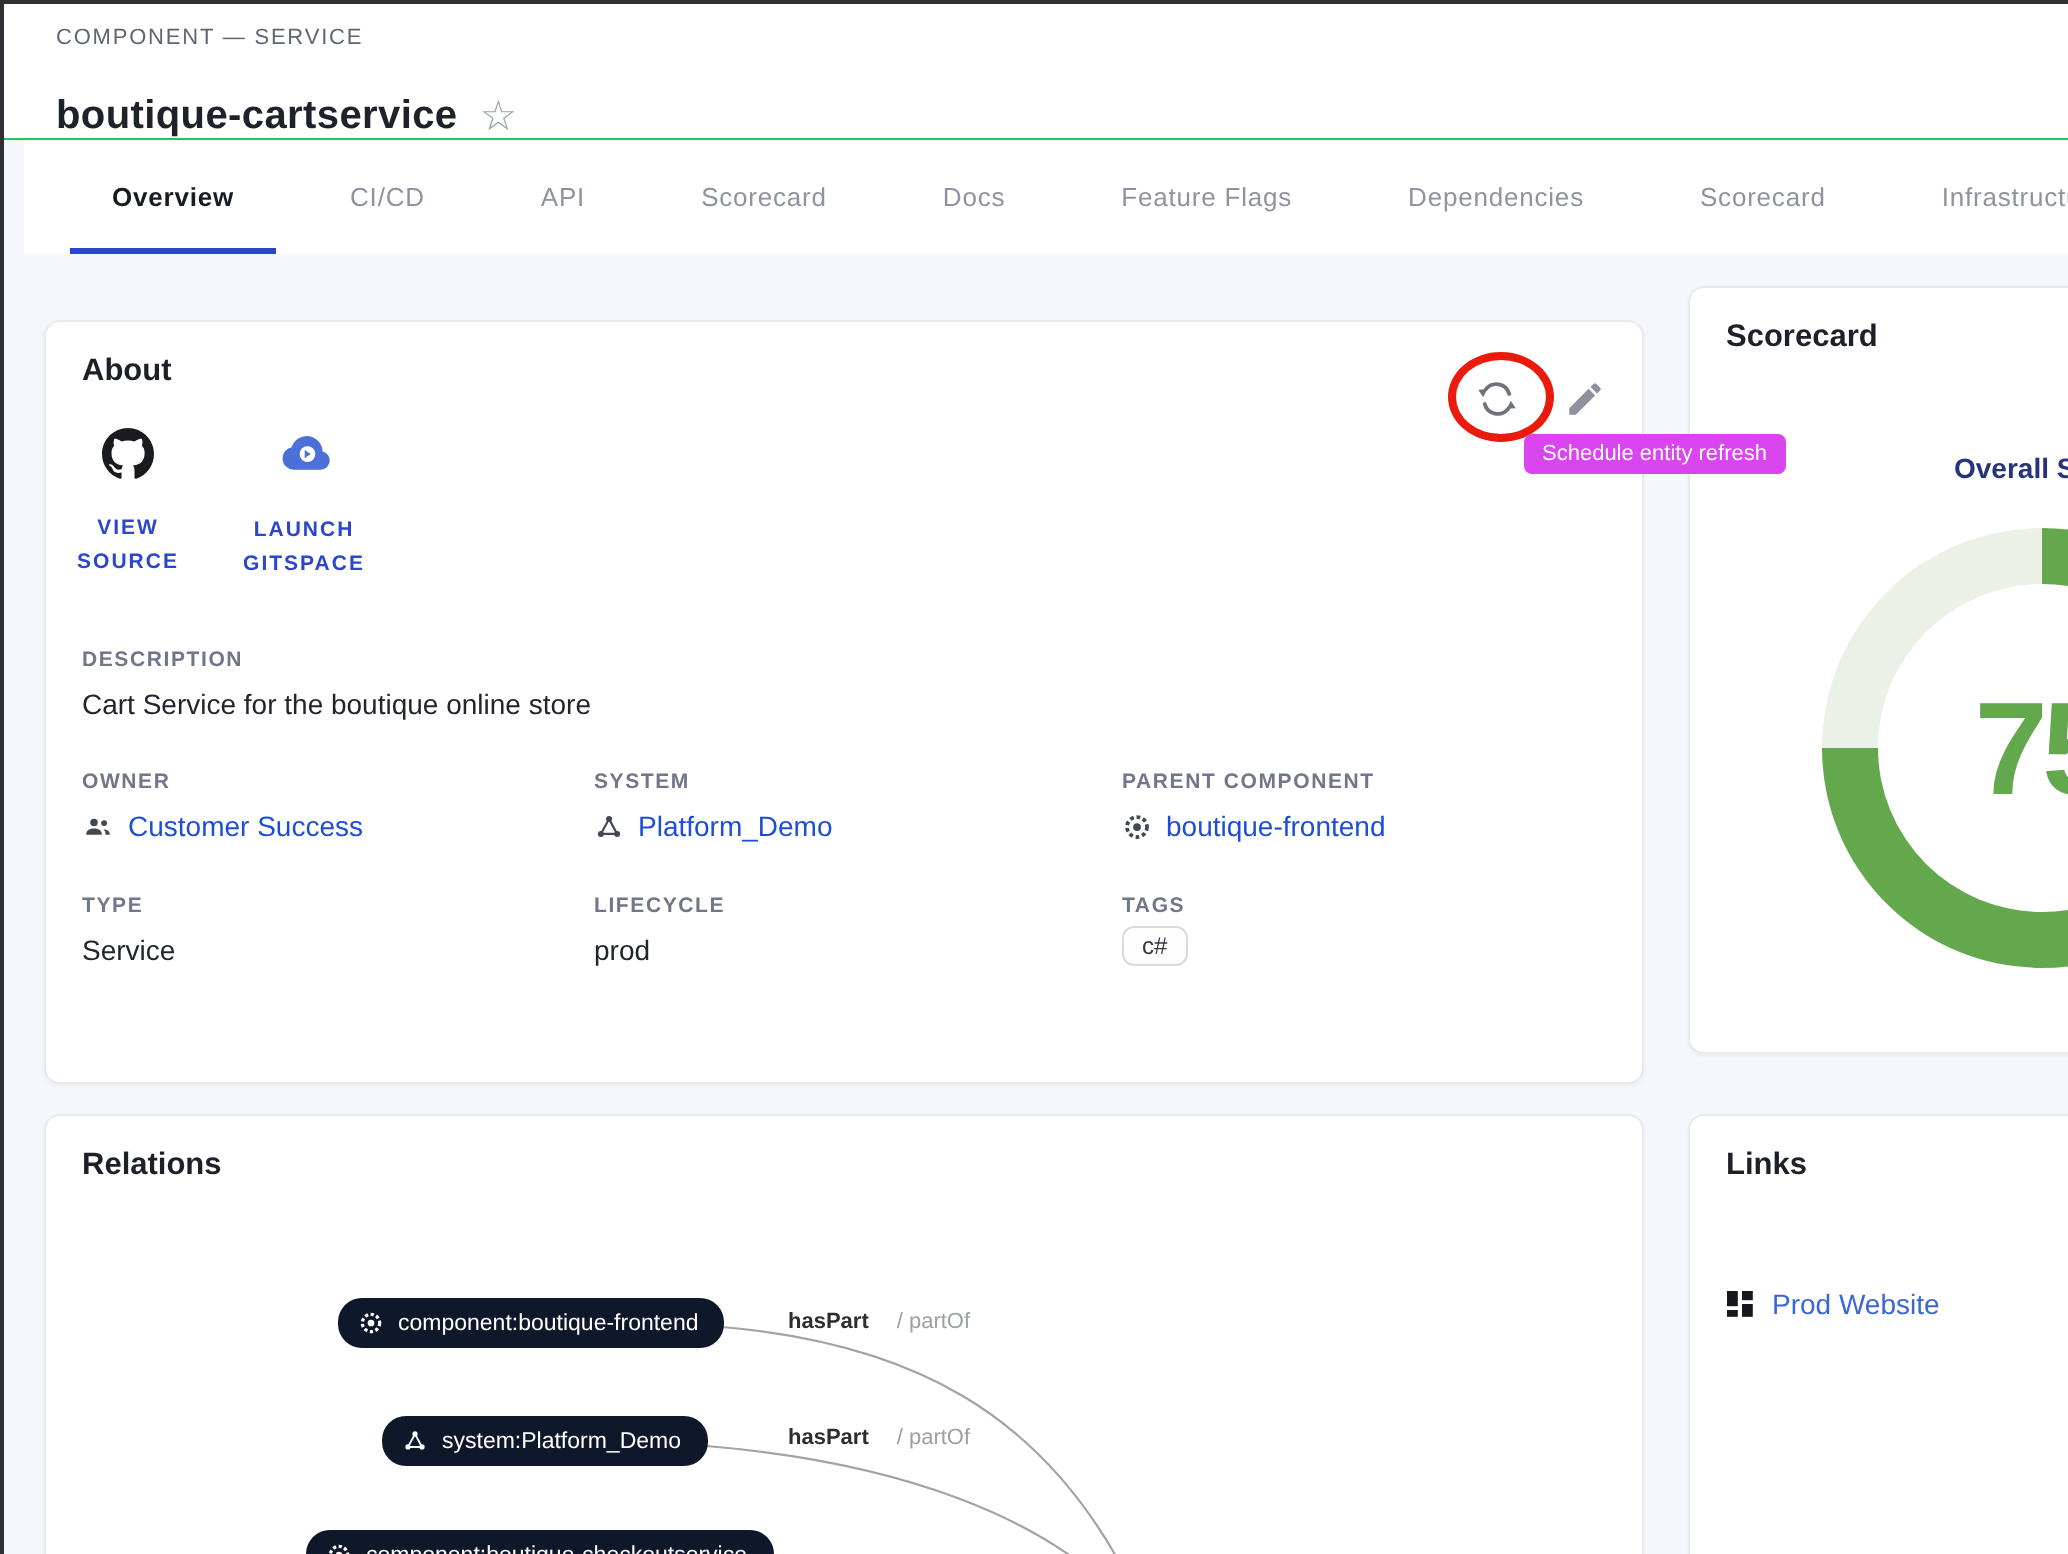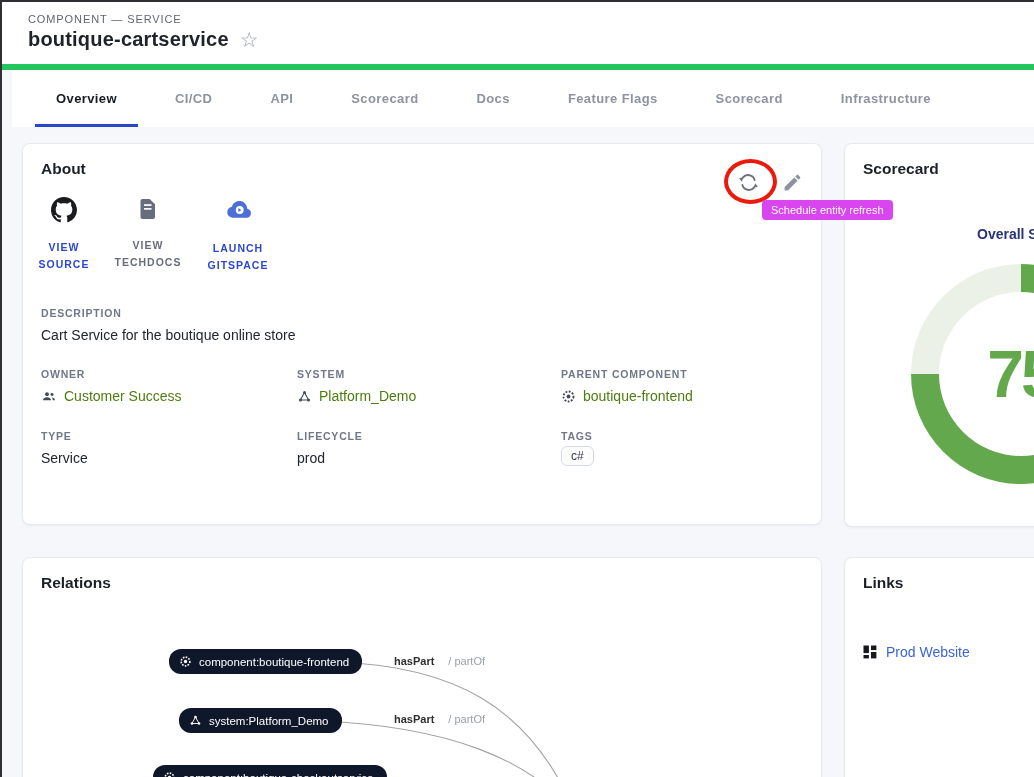--- a/index.html
+++ b/index.html
@@ -7,36 +7,36 @@
   body {
     position:relative;
     font-family:"Liberation Sans", sans-serif;
     background:#f6f7fa;
     color:#20252e;
   }
   .frame-top { position:absolute; left:0; top:0; width:100%; height:2px; background:#2e3033; z-index:60; }
   .frame-left { position:absolute; left:0; top:0; width:2px; height:100%; background:#2e3033; z-index:60; }
 
   
-  .header { position:absolute; left:0; top:0; width:100%; height:70px; background:#fff; border-bottom:6px solid #22c55e; padding:13px 0 0 28px; }
+  .header { position:absolute; left:0; top:0; width:100%; height:70px; background:#fff; border-bottom:1px solid #22c55e; padding:13px 0 0 28px; }
   .eyebrow { font-size:11px; letter-spacing:.9px; color:#5f6673; font-weight:400; }
-  .title-row { display:flex; align-items:center; margin-top:3px; }
+  .title-row { display:flex; align-items:center; margin-top:22px; }
   .page-title { font-size:20px; font-weight:700; color:#1d222b; letter-spacing:.2px; }
   .star { font-size:21px; color:#99a1ac; margin-left:11px; line-height:1; cursor:pointer; }
 
   
   .tabbar { position:absolute; left:12px; top:70px; width:100%; height:57px; background:#fff; display:flex; align-items:center; padding-left:15px; }
-  .tab { position:relative; height:100%; display:flex; align-items:center; padding:0 29px; font-size:13px; font-weight:700; letter-spacing:.4px; color:#8d93a1; cursor:pointer; white-space:nowrap; }
+  .tab { position:relative; height:100%; display:flex; align-items:center; padding:0 29px; font-size:13px; font-weight:400; letter-spacing:.4px; color:#8d93a1; cursor:pointer; white-space:nowrap; }
   .tab.active { color:#171b22; font-weight:700; }
   .tab.active::after { content:""; position:absolute; left:8px; right:8px; bottom:0; height:3px; background:#2946c8; }
 
   
   .card { position:absolute; background:#fff; border:1px solid #e7eaee; border-radius:8px; box-shadow:0 1px 2px rgba(16,24,40,.05); }
   .card-title { font-size:15.5px; font-weight:700; color:#1c2129; }
-  .card-about     { left:22px;  top:143px; width:800px; height:382px; z-index:2; }
+  .card-about     { left:22px;  top:160px; width:800px; height:382px; z-index:2; }
   .card-scorecard { left:844px; top:143px; width:300px; height:384px; }
   .card-relations { left:22px;  top:557px; width:800px; height:430px; }
   .card-links     { left:844px; top:557px; width:300px; height:430px; }
   .card-pad-title { position:absolute; left:18px; top:16px; }
 
   
   .about-actions { position:absolute; right:17px; top:24px; display:flex; gap:20px; align-items:center; }
   .icon-btn { width:24px; height:28px; display:flex; align-items:center; justify-content:center; cursor:pointer; }
   .annotation-ellipse { position:absolute; left:701px; top:15px; width:53px; height:45px; border:4px solid #ea1b0c; border-radius:50%; z-index:6; pointer-events:none; }
   .tooltip { position:absolute; left:739px; top:56px; background:#d946ef; color:#fff; font-size:11px; padding:4px 9px; border-radius:4px; white-space:nowrap; z-index:30; }
@@ -48,36 +48,36 @@
   .qa-label { margin-top:16px; font-size:10.5px; font-weight:700; letter-spacing:1px; text-align:center; line-height:1.65; width:72px; }
   .qa-label.link  { color:#2c47cc; }
   .qa-label.muted { color:#666c78; }
 
   
   .section-label { font-size:10.5px; font-weight:600; letter-spacing:.8px; color:#70778a; }
   .about-desc { position:absolute; left:18px; top:163px; }
   .desc-value { margin-top:8px; font-size:14px; color:#20252e; }
   .fields-grid { position:absolute; left:18px; top:224px; display:grid; grid-template-columns:256px 264px auto; row-gap:26px; }
   .field-value { margin-top:8px; font-size:14px; display:flex; align-items:center; gap:7px; }
-  .field-link { color:#4d7c0f; cursor:pointer;text-align:center; }
+  .field-link { color:#1d4ed8; cursor:pointer;text-align:center; }
   .field-strong { font-weight:400; color:#20252e; }
   .fld-icon { display:inline-flex; color:#424955; flex:none; }
   .tag-chip { display:inline-block; border:1px solid #d6dbe3; background:#fdfdfe; border-radius:6px; padding:2px 9px; font-size:12px; color:#333a46; margin-top:4px; }
 
   
   .overall-label { position:absolute; left:132px; top:82px; font-size:14px; font-weight:700; color:#27337a; white-space:nowrap; }
   .score-ring { position:absolute; left:66px; top:120px; width:220px; height:220px; border-radius:50%; display:flex; align-items:center; justify-content:center; }
   .score-inner { width:164px; height:164px; border-radius:50%; background:#fff; display:flex; align-items:center; justify-content:center; }
   .score-number { font-size:66px; font-weight:700; color:#64a84e; letter-spacing:-3px; }
 
   
   .rel-svg { position:absolute; left:0; top:0; width:800px; height:430px; pointer-events:none; }
   .rel-node { position:absolute; display:flex; align-items:center; gap:7px; background:#0f172a; color:#fff; font-size:11.5px; border-radius:12px; padding:6px 13px 6px 10px; white-space:nowrap; cursor:pointer; }
   .node-1 { left:146px; top:91px; }
-  .node-2 { left:156px; top:150px;align-items:center; }
+  .node-2 { left:168px; top:150px;align-items:center; }
   .node-3 { left:130px; top:207px; }
   .edge-label { position:absolute; font-size:11px; color:#2e2e2e; font-weight:600; white-space:nowrap; }
   .edge-label .sec { color:#9aa0a6; font-weight:400; margin-left:14px; }
   .edge-label-1 { left:371px; top:97px; }
   .edge-label-2 { left:371px; top:155px; }
 
   
   .link-row { position:absolute; left:18px; top:86px; display:flex; align-items:center; gap:9px; cursor:pointer; }
   .link-text { font-size:14px; color:#3b66d6; }
 </style>
@@ -95,20 +95,21 @@
   </div>
 </div>
 
 <div class="tabbar">
   <div class="tab active">Overview</div>
   <div class="tab">CI/CD</div>
   <div class="tab">API</div>
   <div class="tab">Scorecard</div>
   <div class="tab">Docs</div>
   <div class="tab">Feature Flags</div>
+  <div class="tab">Dependencies</div>
   <div class="tab">Scorecard</div>
   <div class="tab">Infrastructure</div>
 </div>
 
 <div class="card card-scorecard">
   <div class="card-pad-title card-title">Scorecard</div>
   <div class="overall-label">Overall Score</div>
   <div class="score-ring" style="background: conic-gradient(rgb(100, 168, 78) 0deg, rgb(100, 168, 78) 270deg, rgb(235, 241, 230) 0deg);">
     <div class="score-inner">
       <span class="score-number">75</span>
@@ -138,28 +139,20 @@
   </div>
   <div class="annotation-ellipse"></div>
   <div class="tooltip">Schedule entity refresh</div>
 
   <div class="qa-row">
     <div class="qa qa-1">
       <svg viewBox="0 0 16 16" width="26" height="26">
         <path fill="#191b1f" d="M8 0C3.58 0 0 3.58 0 8c0 3.54 2.29 6.53 5.47 7.59.4.07.55-.17.55-.38 0-.19-.01-.82-.01-1.49-2.01.37-2.53-.49-2.69-.94-.09-.23-.48-.94-.82-1.13-.28-.15-.68-.52-.01-.53.63-.01 1.08.58 1.23.82.72 1.21 1.87.87 2.33.66.07-.52.28-.87.51-1.07-1.78-.2-3.64-.89-3.64-3.95 0-.87.31-1.59.82-2.15-.08-.2-.36-1.02.08-2.12 0 0 .67-.21 2.2.82.64-.18 1.32-.27 2-.27s1.36.09 2 .27c1.53-1.04 2.2-.82 2.2-.82.44 1.1.16 1.92.08 2.12.51.56.82 1.27.82 2.15 0 3.07-1.87 3.75-3.65 3.95.29.25.54.73.54 1.48 0 1.07-.01 1.93-.01 2.2 0 .21.15.46.55.38A8.01 8.01 0 0 0 16 8c0-4.42-3.58-8-8-8z"></path>
       </svg>
       <span class="qa-label link">VIEW SOURCE</span>
-    </div>
-    <div class="qa qa-2">
-      <svg viewBox="0 0 24 24" width="24" height="24">
-        <path fill="#686d7d" d="M6.5 2h7.2L19 7.3V20a2 2 0 0 1-2 2H6.5a2 2 0 0 1-2-2V4a2 2 0 0 1 2-2z"></path>
-        <rect x="8" y="7.2" width="7.5" height="1.7" fill="#fff"></rect>
-        <rect x="8" y="11" width="7.5" height="1.7" fill="#fff"></rect>
-      </svg>
-      <span class="qa-label muted">VIEW TECHDOCS</span>
     </div>
     <div class="qa qa-3">
       <svg viewBox="0 0 24 24" width="27" height="27">
         <path fill="#4c6fd8" d="M19 18.5H7a5 5 0 0 1-.9-9.92A7 7 0 0 1 19.8 10.4 4.1 4.1 0 0 1 19 18.5z"></path>
         <circle cx="13.1" cy="11.6" r="3.5" fill="#fff"></circle>
         <path d="M11.9 9.8 l2.6 1.8 -2.6 1.8 z" fill="#4c6fd8"></path>
       </svg>
       <span class="qa-label link">LAUNCH GITSPACE</span>
     </div>
   </div>

